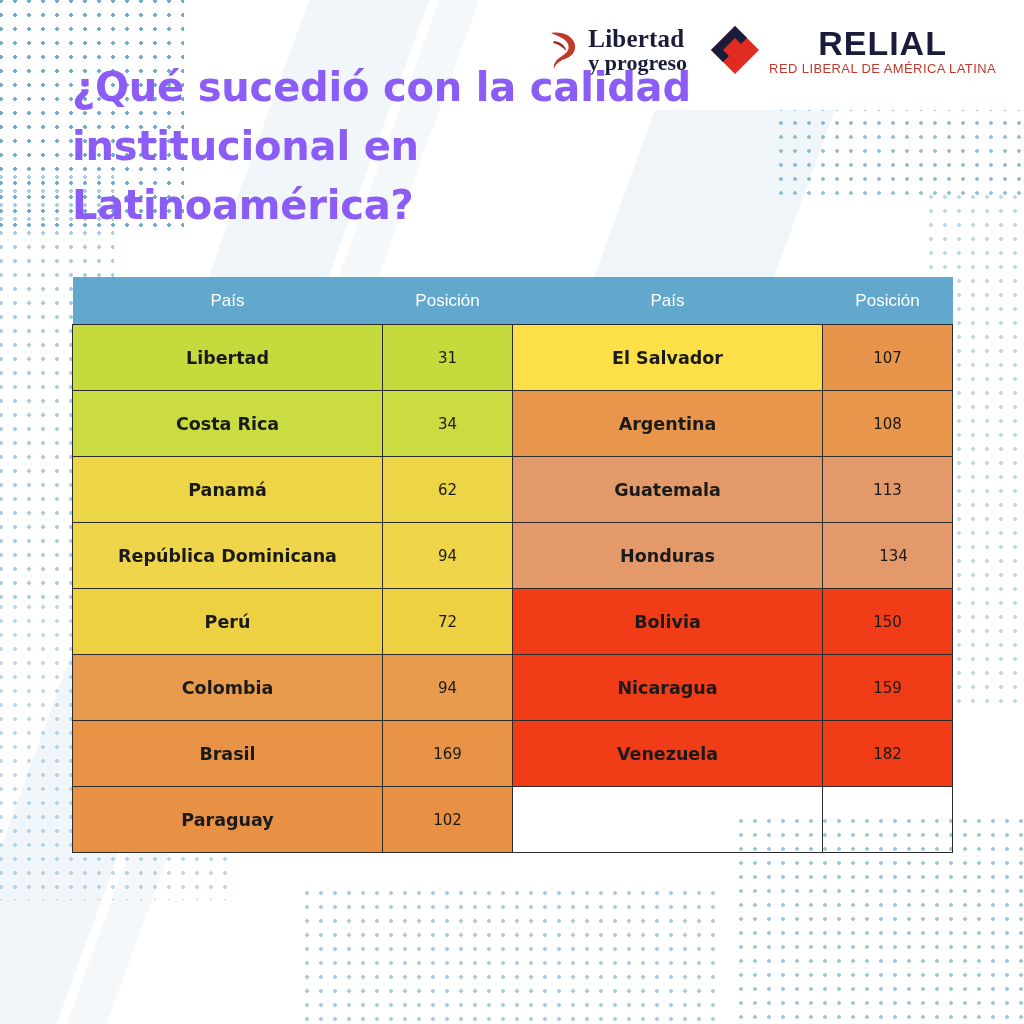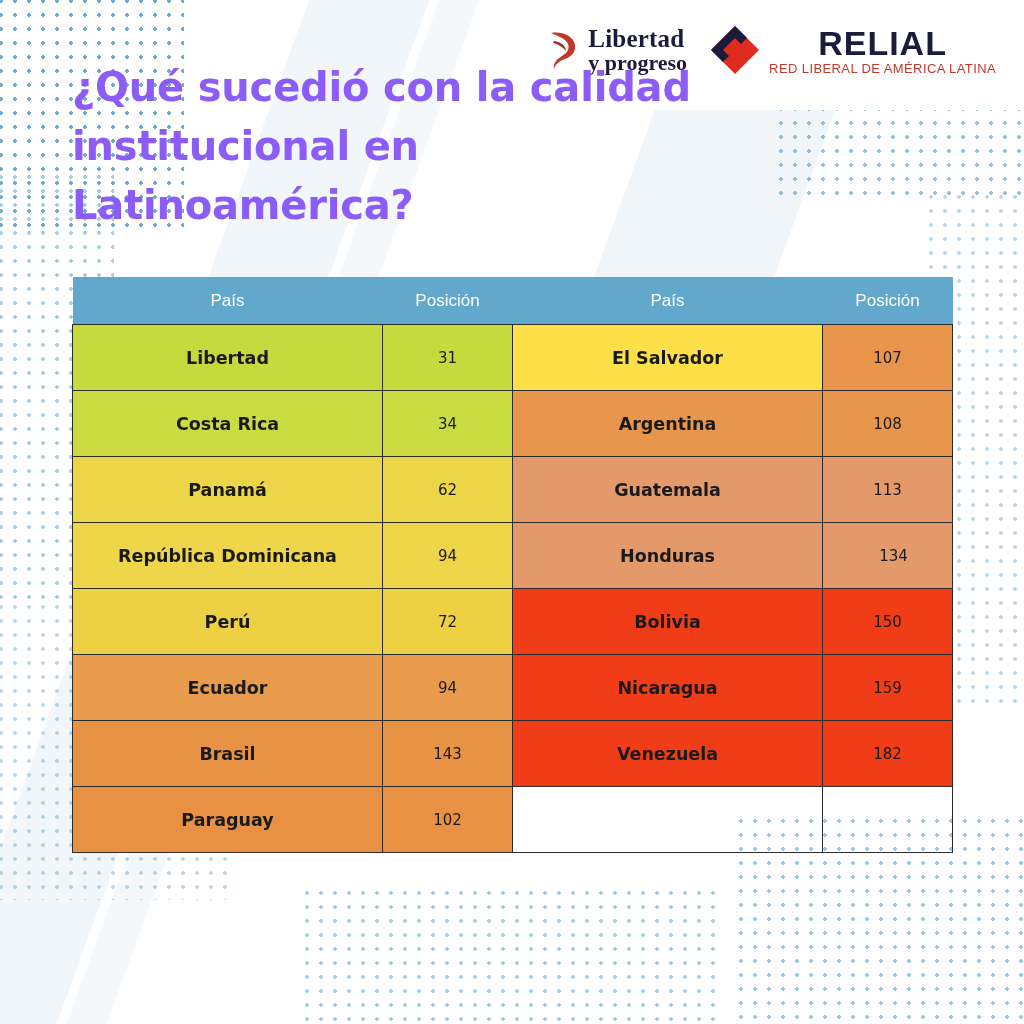--- a/index.html
+++ b/index.html
@@ -263,28 +263,28 @@
             <td class="country" style="background: rgb(227, 153, 106);">Honduras</td>
             <td class="pos" style="background: rgb(227, 153, 106); padding-left: 13px;">134</td>
           </tr>
           <tr>
             <td class="country" style="background: rgb(238, 208, 67);">Perú</td>
             <td class="pos" style="background: rgb(238, 208, 67);">72</td>
             <td class="country" style="background: rgb(240, 60, 23);">Bolivia</td>
             <td class="pos" style="background: rgb(240, 60, 23);">150</td>
           </tr>
           <tr>
-            <td class="country" style="background: rgb(232, 154, 77);">Ecuador</td>
+            <td class="country" style="background: rgb(232, 154, 77);">Colombia</td>
             <td class="pos" style="background: rgb(232, 154, 77);">94</td>
             <td class="country" style="background: rgb(240, 60, 23);">Nicaragua</td>
             <td class="pos" style="background: rgb(240, 60, 23);">159</td>
           </tr>
           <tr>
             <td class="country" style="background: rgb(232, 146, 70);">Brasil</td>
-            <td class="pos" style="background: rgb(232, 146, 70);">143</td>
+            <td class="pos" style="background: rgb(232, 146, 70);">169</td>
             <td class="country" style="background: rgb(240, 60, 23);">Venezuela</td>
             <td class="pos" style="background: rgb(240, 60, 23);">182</td>
           </tr>
           <tr>
             <td class="country" style="background: rgb(232, 145, 69);">Paraguay</td>
             <td class="pos" style="background: rgb(232, 145, 69);">102</td>
             <td class="empty"></td>
             <td class="empty"></td>
           </tr>
         </tbody>

